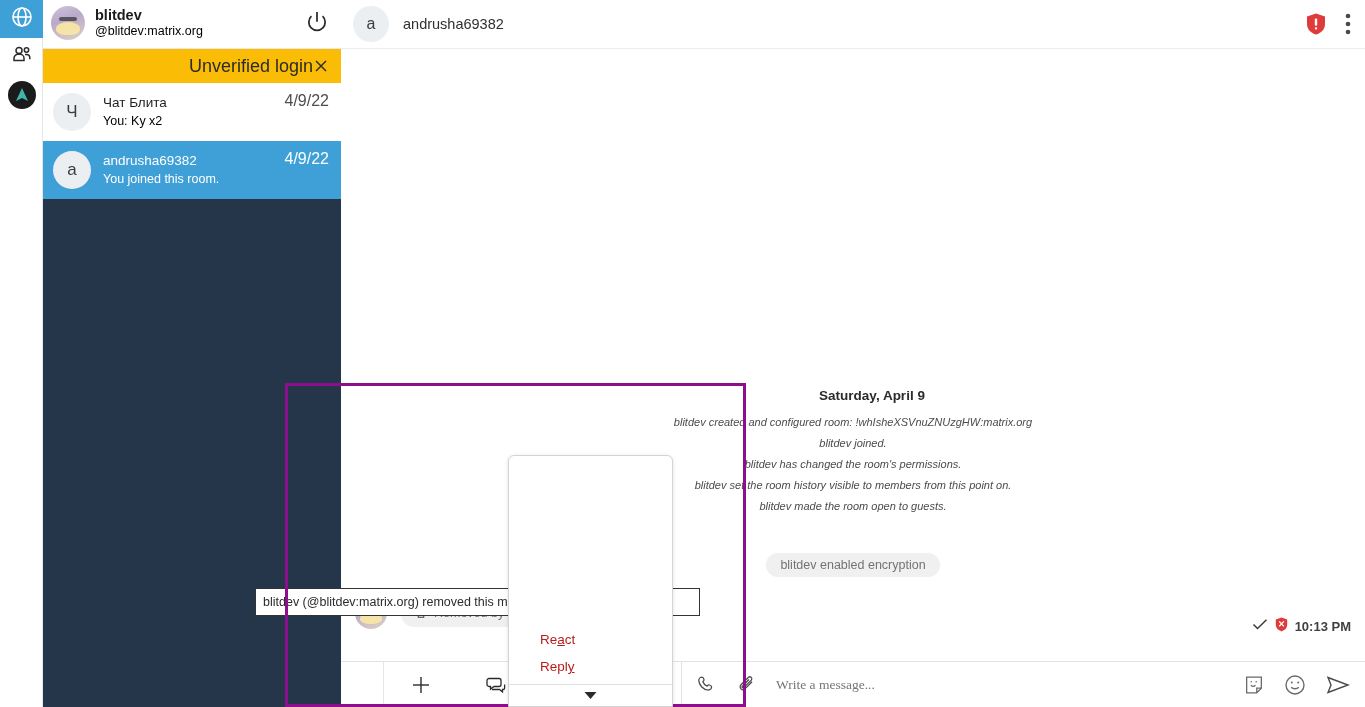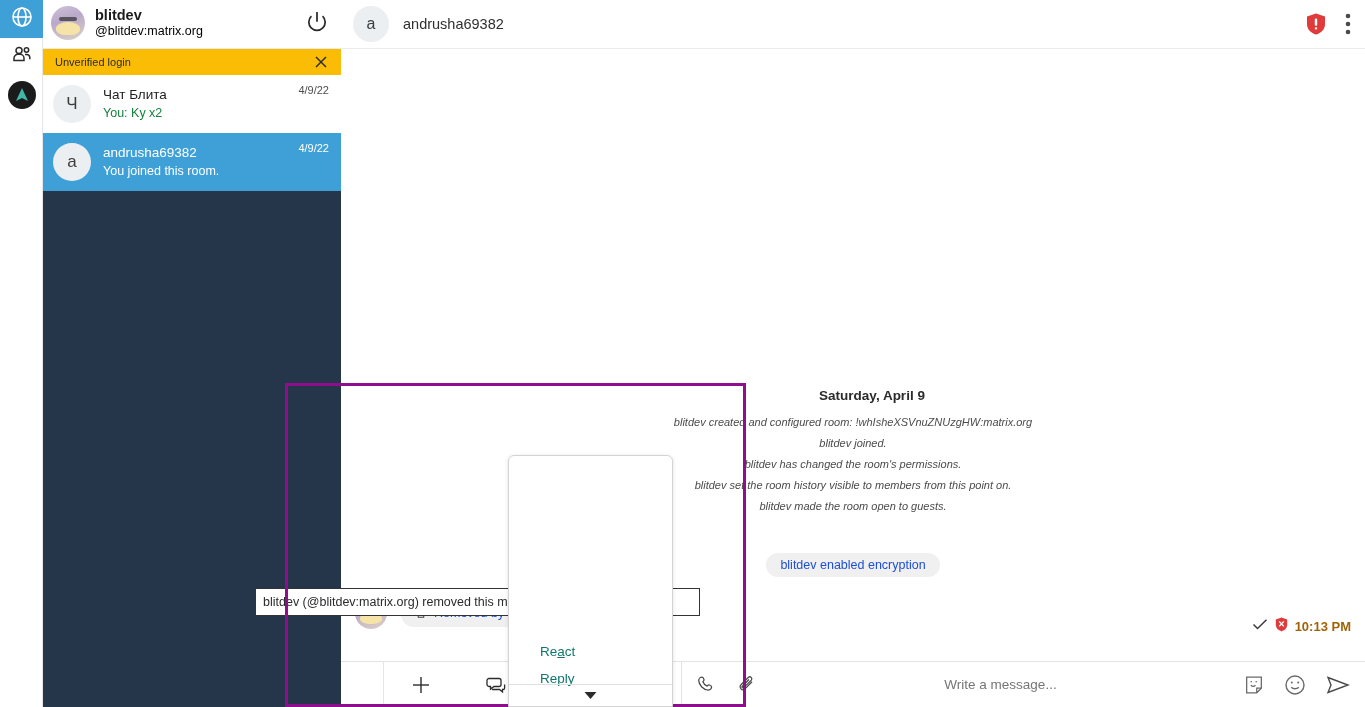--- a/index.html
+++ b/index.html
@@ -48,43 +48,43 @@
   #profile-avatar::after {
     content:""; position:absolute; left:8px; top:11px; width:18px; height:4px;
     background:#5a5361; border-radius:2px;
   }
   #profile-names { flex:1; min-width:0; line-height:1.15; }
   #profile-display { font-size:14.5px; font-weight:bold; color:#1b1b1b; }
   #profile-mxid { font-size:12.5px; color:#000000; }
   #power-btn { width:28px; height:28px; cursor:pointer; flex:0 0 28px; }
 
   #unverified-banner {
-    height:26px; background:#fbbc05; display:flex; align-items:center;
-    padding:0 12px 0 12px; color:#2b2b2b; font-size:11px;
+    height:34px; background:#fbbc05; display:flex; align-items:center;
+    padding:0 12px 0 12px; color:#2b2b2b; font-size:18px;text-align:right;
   }
   #unverified-banner .label { flex:1; }
   #banner-close { cursor:pointer; width:16px; height:16px; }
 
   .room-item {
     height:58px; display:flex; align-items:center; padding:0 12px 0 10px;
     background:#ffffff; cursor:pointer; position:relative;
   }
   .room-item.selected { background:#3fa0d8; }
   .room-avatar {
     width:38px; height:38px; border-radius:50%; background:#eceff1;
     display:flex; align-items:center; justify-content:center;
     font-size:17px; color:#3c3c3c; flex:0 0 38px; margin-right:12px;
   }
   .room-text { flex:1; min-width:0; line-height:1.35; }
   .room-name { font-size:13.5px; color:#1d1d1d; }
-  .room-preview { font-size:12.5px; color:#15803d; }
+  .room-preview { font-size:12.5px; color:#000000; }
   .room-item.selected .room-name,
   .room-item.selected .room-preview,
   .room-item.selected .room-date { color:#ffffff; }
-  .room-date { font-size:11px; color:#4e4e4e; align-self:flex-start; margin-top:9px; }
+  .room-date { font-size:16px; color:#4e4e4e; align-self:flex-start; margin-top:9px; }
 
   
   #main { position:absolute; left:341px; top:0; right:0; bottom:0; background:#ffffff; }
   #room-header {
     height:49px; display:flex; align-items:center; padding:0 14px 0 12px;
     border-bottom:1px solid #ececec;
   }
   #room-header-avatar {
     width:36px; height:36px; border-radius:50%; background:#eceff1;
     display:flex; align-items:center; justify-content:center;
@@ -104,21 +104,21 @@
   }
   #state-events {
     position:absolute; left:0; right:0; top:363px; text-align:center;
   }
   .state-line {
     font-size:11px; font-style:italic; color:#4b4b4b; line-height:21px;
   }
   #enc-row { position:absolute; left:0; right:0; top:504px; text-align:center; }
   .pill {
     display:inline-block; background:#f0f0f0; border-radius:13px;
-    padding:5px 14px; font-size:12.5px; color:#1d4ed8;
+    padding:5px 14px; font-size:12.5px; color:#737373;
   }
   #removed-row {
     position:absolute; left:14px; right:0; top:548px;
     display:flex; align-items:center;
   }
   #removed-avatar {
     width:32px; height:32px; border-radius:50%;
     background:linear-gradient(160deg,#cfc4da 0%,#b9a9c9 40%,#ded3c6 100%);
     position:relative; overflow:hidden; margin-right:14px; flex:0 0 32px;
   }
@@ -127,40 +127,40 @@
     background:#f5e3a8; border-radius:50% 50% 40% 40%;
   }
   #removed-avatar::after {
     content:""; position:absolute; left:8px; top:10px; width:16px; height:4px;
     background:#5a5361; border-radius:2px;
   }
   .pill-del { display:inline-flex; align-items:center; gap:7px; }
   #receipt {
     position:absolute; right:14px; top:568px;
     display:flex; align-items:center; gap:7px;
-    font-size:13px; color:#a16207; font-weight:bold;
+    font-size:13px; color:#404040; font-weight:bold;
   }
 
   
   #composer {
     position:absolute; left:0; right:0; bottom:0; height:46px;
     background:#ffffff; border-top:1px solid #e3e3e3;
     display:flex; align-items:center;
   }
   #left-tools {
     width:298px; height:46px; display:flex; align-items:center;
     justify-content:space-around; border-right:1px solid #e3e3e3;
     background:#fff;
   }
   #rail-foot { width:43px; height:46px; background:#fff; border-right:1px solid #e6e6e6; }
   .tool { cursor:pointer; display:flex; align-items:center; justify-content:center; }
   #composer-right { flex:1; display:flex; align-items:center; padding:0 14px 0 14px; gap:18px; }
   #msg-input {
     flex:1; border:none; outline:none; font-size:13.5px; color:#9a9a9a;
-    font-family:Liberation Sans, sans-serif; background:transparent;text-align:center;
+    font-family:Liberation Serif, serif; background:transparent;
   }
 
   
   #selection-rect {
     position:absolute; left:285px; top:383px; width:461px; height:324px;
     border:3px solid #8e0f8e; pointer-events:none; z-index:60;
   }
   #tooltip {
     position:absolute; left:255px; top:588px; height:28px;
     background:#ffffff; border:1px solid #333;
@@ -169,22 +169,22 @@
     width:445px; overflow:hidden;
   }
   #context-menu {
     position:absolute; left:508px; top:455px; width:165px; height:252px;
     background:#ffffff; border:1px solid #d4d4d4;
     border-radius:6px 6px 0 0; z-index:70;
     box-shadow:0 1px 4px rgba(0,0,0,0.12);
   }
   #menu-items { position:absolute; left:0; right:0; top:176px; }
   .menu-item {
-    height:27px; display:flex; align-items:flex-end; padding:0 0 0 31px;
-    font-size:13.5px; color:#0f766e; cursor:pointer;
+    height:27px; display:flex; align-items:flex-start; padding:0 0 0 31px;
+    font-size:13.5px; color:#b91c1c; cursor:pointer;
   }
   .menu-item u { text-decoration:underline; }
   #menu-scroll {
     position:absolute; left:0; right:0; bottom:0; height:22px;
     border-top:1px solid #e0e0e0; display:flex; align-items:center;
     justify-content:center; cursor:pointer;
   }
 </style>
 </head>
 <body>

